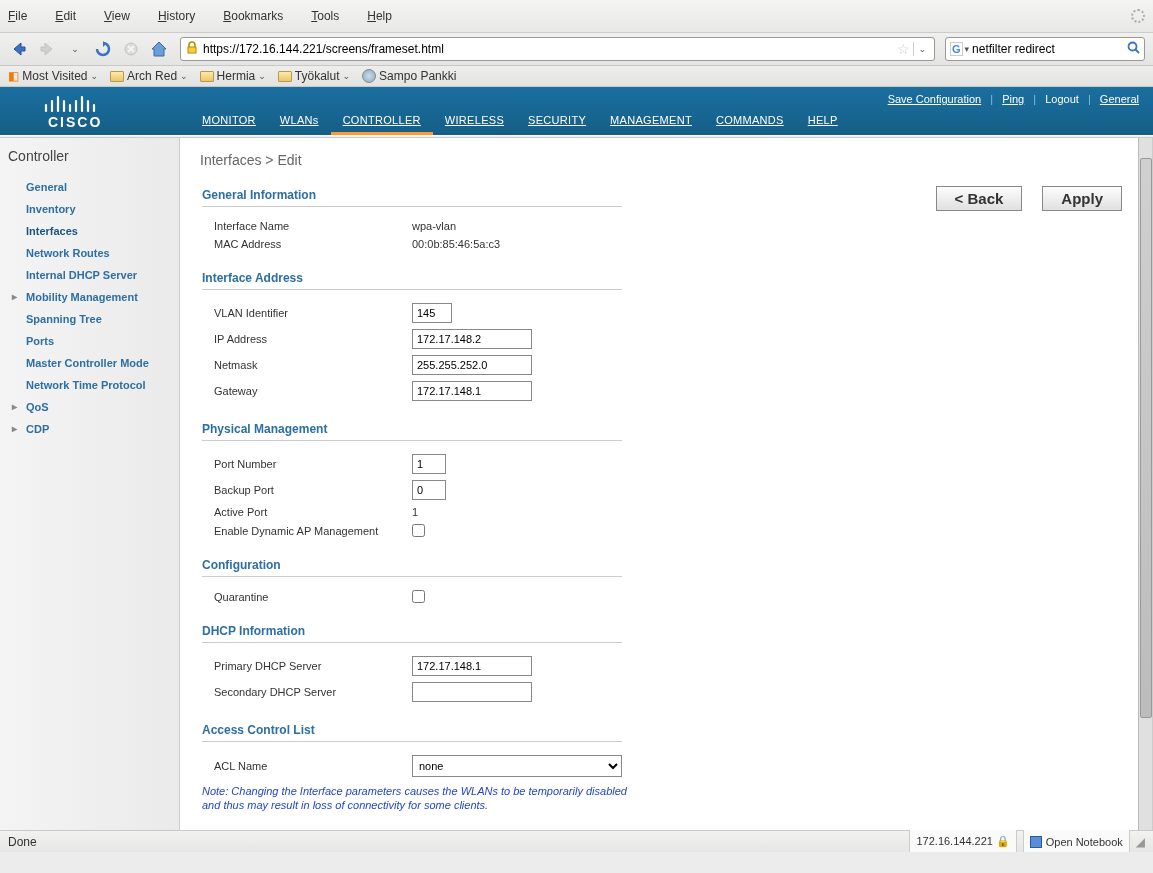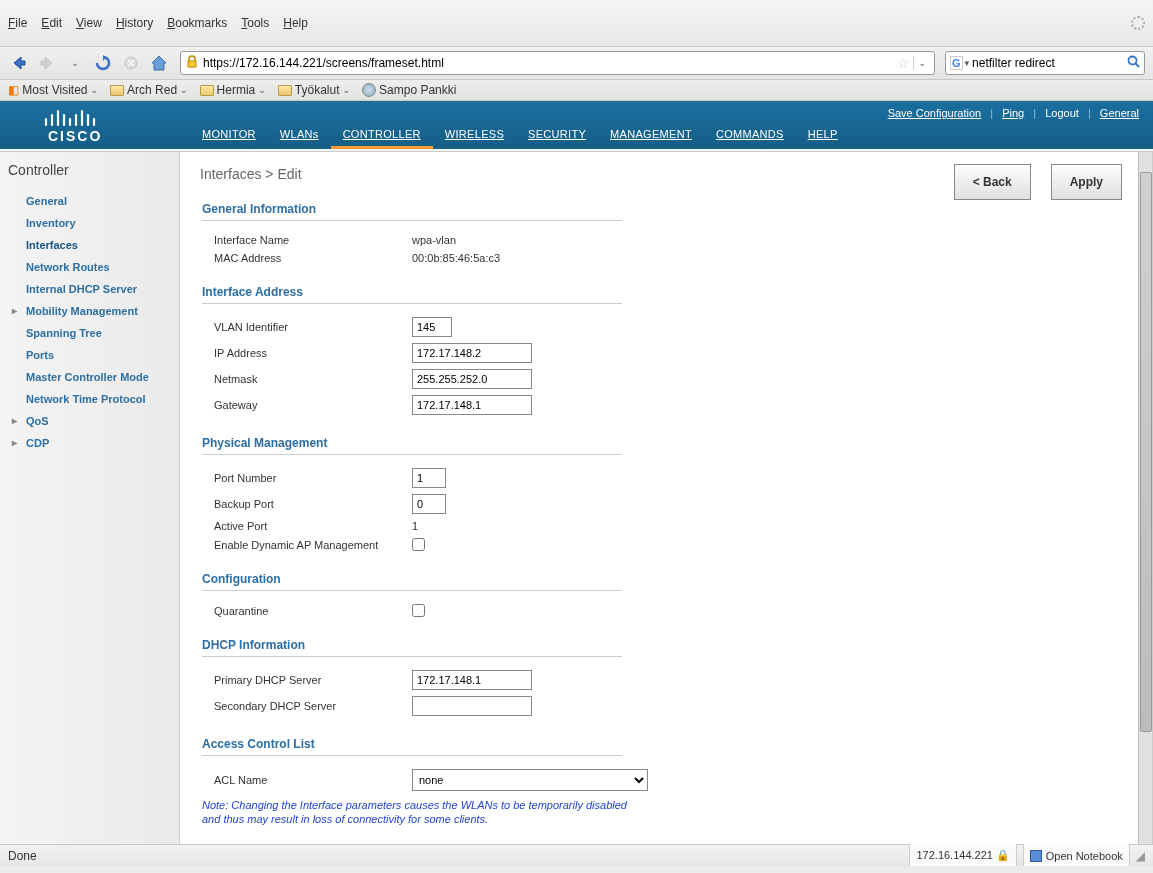--- a/index.html
+++ b/index.html
@@ -1,17 +1,17 @@
 <!DOCTYPE html>
 <html><head>
 <meta charset="utf-8">
 <style>
 * { box-sizing: border-box; margin: 0; padding: 0; }
 body { font-family: Verdana, Arial, sans-serif; font-size: 11px; background: #ececec; color: #333; }
-.browser-menubar { background: linear-gradient(#f4f4f2,#e8e8e6); border-bottom: 1px solid #ccc; padding: 16px 8px; display: flex; gap: 14px; font-size: 12px; }
+.browser-menubar { background: linear-gradient(#f4f4f2,#e8e8e6); border-bottom: 1px solid #ccc; padding: 9px 8px; display: flex; gap: 28px; font-size: 12px; }
 .browser-menubar span { cursor: pointer; }
 .underline-first::first-letter { text-decoration: underline; }
 .browser-toolbar { background: linear-gradient(#f0f0ee,#e4e4e2); border-bottom: 1px solid #c8c8c6; padding: 4px 8px; display: flex; align-items: center; gap: 6px; }
 .tb-icon { width: 22px; height: 22px; display: inline-flex; align-items: center; justify-content: center; font-size: 14px; cursor: pointer; }
 .urlbox { flex: 1; display: flex; align-items: center; background: #fff; border: 1px solid #999; border-radius: 3px; padding: 2px 4px; height: 24px; margin: 0 4px; }
 .urlbox input { flex: 1; border: none; outline: none; font-size: 12px; font-family: sans-serif; }
 .searchbox { width: 200px; display: flex; align-items: center; background: #fff; border: 1px solid #999; border-radius: 3px; padding: 2px 4px; height: 24px; }
 .searchbox input { flex: 1; border: none; outline: none; font-size: 12px; }
 .bookmarks-bar { background: linear-gradient(#eeeeec,#e2e2e0); border-bottom: 1px solid #c8c8c6; padding: 3px 8px; display: flex; align-items: center; gap: 12px; font-size: 12px; }
 .bm-item { display: flex; align-items: center; gap: 3px; cursor: pointer; }
@@ -31,30 +31,30 @@
 .sidebar-title { font-size: 14px; color: #444; margin-bottom: 12px; font-weight: normal; }
 .sidebar-list { list-style: none; }
 .sidebar-item { padding: 5px 4px 5px 18px; color: #2d6ea3; font-size: 11px; font-weight: bold; cursor: pointer; position: relative; }
 .sidebar-item.active { color: #1a5482; }
 .sidebar-item.exp::before { content: "▸"; position: absolute; left: 4px; font-size: 10px; color: #888; }
 .content { flex: 1; padding: 14px 20px; position: relative; overflow-y: auto; background: #fff; }
 .content-scroll { position: absolute; right: 0; top: 0; width: 14px; height: 100%; background: #e0e0e0; border-left: 1px solid #bbb; }
 .content-scroll .thumb { width: 12px; background: linear-gradient(#d0d0d0,#bcbcbc); border: 1px solid #999; height: 560px; margin: 20px 0 0 1px; border-radius: 2px;}
 .page-title { font-size: 14px; color: #666; margin-bottom: 20px; }
 .top-buttons { position: absolute; right: 30px; top: 12px; display: flex; gap: 20px; }
-.cisco-btn { background: linear-gradient(#fdfdfd,#e0e0e0); border: 1px solid #888; padding: 10px 18px; font-size: 12px; font-weight: bold; color: #333; cursor: pointer; min-width: 70px; }
+.cisco-btn { background: linear-gradient(#fdfdfd,#e0e0e0); border: 1px solid #888; padding: 3px 18px; font-size: 15px; font-weight: bold; color: #333; cursor: pointer; min-width: 70px; margin-top: 36px; }
 .section { margin-bottom: 18px; margin-left: 2px; }
 .section-head { color: #2d6ea3; font-size: 12px; font-weight: bold; padding-bottom: 4px; border-bottom: 1px solid #ccc; width: 420px; margin-bottom: 10px; }
 .form-row { display: flex; align-items: center; padding: 3px 0 3px 12px; font-size: 11px; }
 .form-row .lbl { width: 198px; color: #333; }
 .form-row .val { color: #333; }
 .form-row input.txt { border: 1px solid #888; padding: 0 4px; font-size: 11px; width: 120px; height: 20px; background:#fff;}
 .form-row input.txt.short { width: 34px; }
 .form-row input[type=checkbox] { width: 13px; height: 13px; }
-.form-row select { border: 1px solid #888; padding: 2px; font-size: 11px; width: 236px; height: 22px; background:#fff;}
+.form-row select { border: 1px solid #888; padding: 2px; font-size: 11px; width: 210px; height: 22px; background:#fff;}
 .note { color: #2244cc; font-style: italic; font-size: 11px; width: 440px; line-height: 1.3; margin-top: 4px;}
 .statusbar { background: linear-gradient(#f2f2f0,#e6e6e4); border-top: 1px solid #c8c8c6; padding: 3px 8px; display: flex; align-items: center; font-size: 12px; height: 22px; }
 .statusbar .right { margin-left: auto; display: flex; align-items: center; gap: 6px; }
 .statusbar .panel { background: #fafafa; border: 1px solid #ccc; padding: 18px 6px; font-size: 11px;}
 .spinner { width: 14px; height: 14px; border: 2px dotted #aaa; border-radius: 50%; }
 .cisco-bars svg { display: block; }
 .lock-icon { font-size: 11px; }
 .star-icon { color: #ccc; font-size: 14px; }
 .g-icon { font-weight: bold; }
 .g-icon .b{color:#4285f4}

